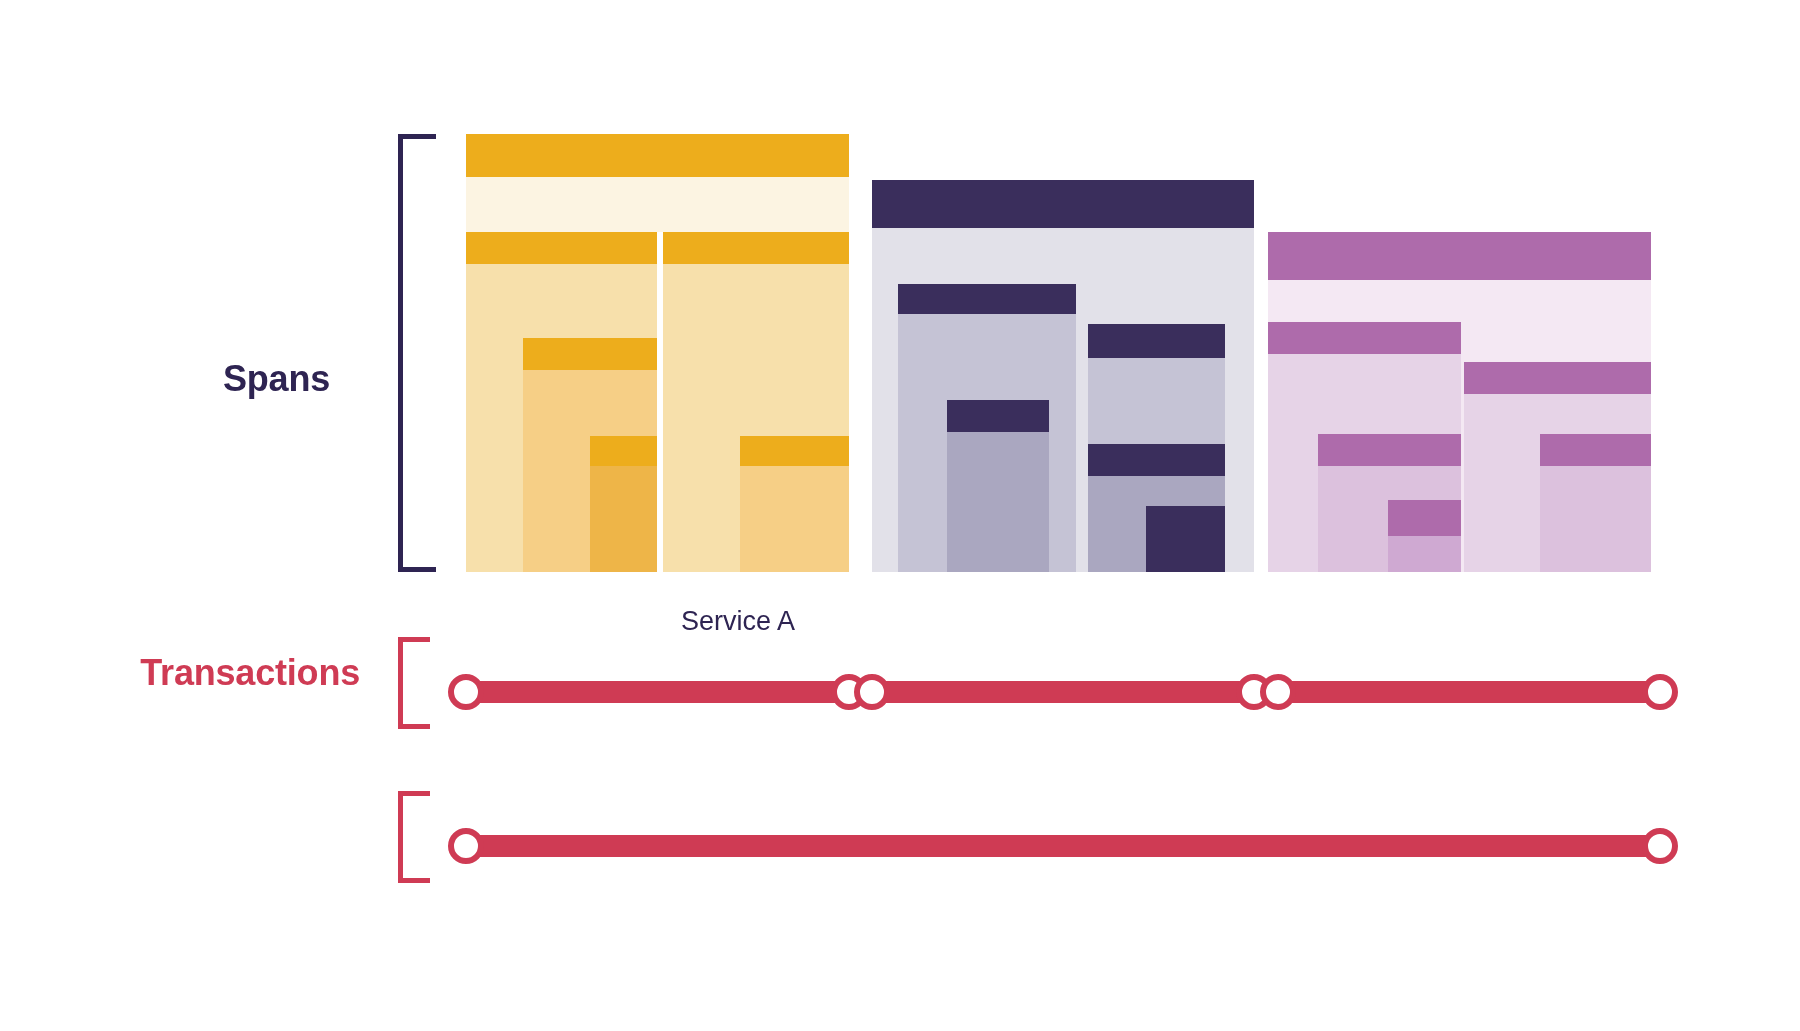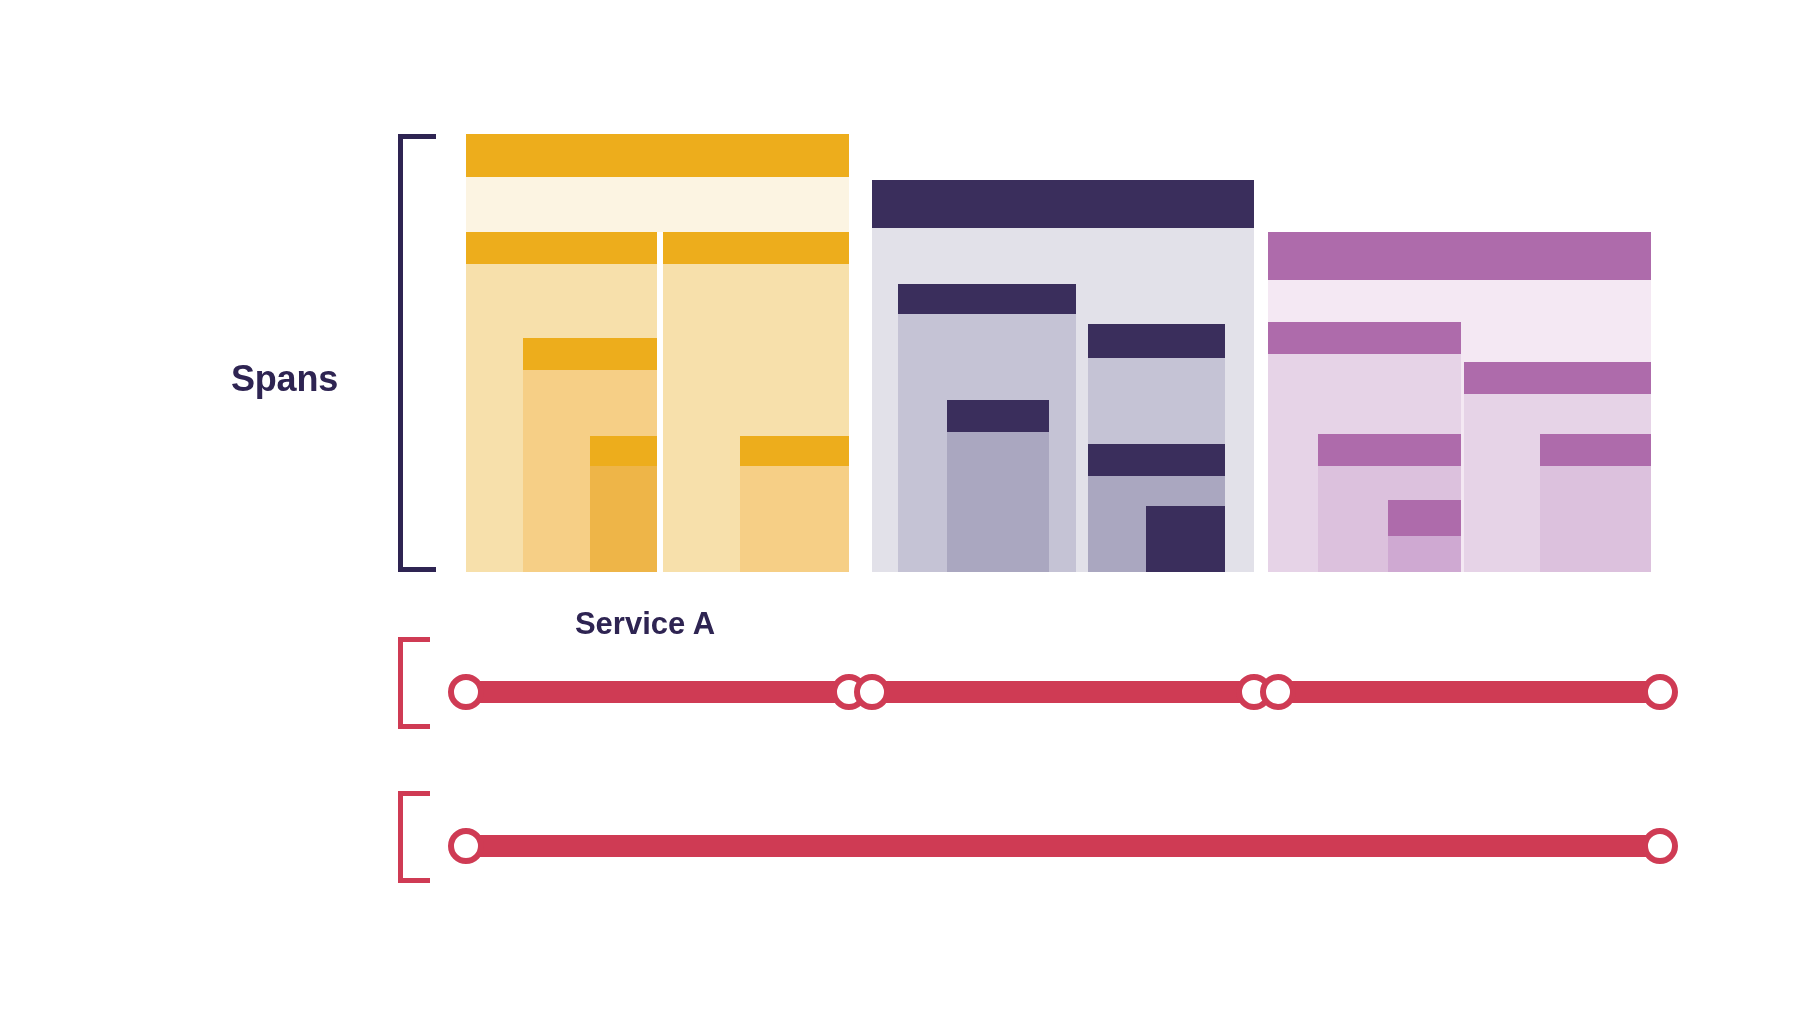--- a/index.html
+++ b/index.html
@@ -16,21 +16,21 @@
   .row-label{
     position:absolute;
     font-weight:bold;
     letter-spacing:-0.2px;
     white-space:nowrap;
     text-align:right;
   }
   .label-spans{
     color:#2e2452;
     font-size:36px;
-    left:8px; top:358px; width:330px;
+    left:0px; top:358px; width:330px;
   }
   .label-transactions{
     color:#cf3b54;
     font-size:36px;
     left:0px; top:652px; width:360px;
   }
   .label-trace{
     color:#cf3b54;
     font-size:36px;
     left:0px; top:806px; width:330px;
@@ -57,23 +57,23 @@
   
   #spans-chart{position:absolute;left:0;top:0;width:1800px;height:600px;}
   .svc-group{position:absolute;}
   .span-col{position:absolute;}   
   .span-head{position:absolute;}  
 
   
   .svc-label{
     position:absolute;
     color:#2e2452;
-    font-size:31px;
-    font-weight:bold;
-    text-align:center;
+    font-size:27px;
+    font-weight:normal;
+    text-align:right;
     white-space:nowrap;
   }
 
   
   .tl-row{position:absolute;left:0;width:1800px;height:80px;}
   .tl-seg{
     position:absolute;
     height:22px;
     background:#cf3b54;
   }
@@ -132,20 +132,21 @@
         <div class="span-head" style="left: 1464px; top: 362px; width: 187px; height: 32px; background: rgb(174, 107, 171);"></div>
         <div class="span-col" style="left: 1318px; top: 434px; width: 143px; height: 138px; background: rgb(220, 193, 221);"></div>
         <div class="span-head" style="left: 1318px; top: 434px; width: 143px; height: 32px; background: rgb(174, 107, 171);"></div>
         <div class="span-col" style="left: 1540px; top: 434px; width: 111px; height: 138px; background: rgb(220, 193, 221);"></div>
         <div class="span-head" style="left: 1540px; top: 434px; width: 111px; height: 32px; background: rgb(174, 107, 171);"></div>
         <div class="span-col" style="left: 1388px; top: 500px; width: 73px; height: 72px; background: rgb(207, 169, 210);"></div>
         <div class="span-head" style="left: 1388px; top: 500px; width: 73px; height: 36px; background: rgb(174, 107, 171);"></div>
       </div>
     </div>
 
+  <div class="row-label label-transactions">Transactions</div>
   <div class="bracket bracket-transactions"></div>
   <div class="tl-row" id="row-transactions" style="top:662px;">
       <div class="tl-seg" style="left: 466px; top: 19px; width: 383px;"></div>
       <div class="tl-seg" style="left: 872px; top: 19px; width: 382px;"></div>
       <div class="tl-seg" style="left: 1278px; top: 19px; width: 382px;"></div>
       <div class="tl-dot" style="left: 448px; top: 12px;"></div>
       <div class="tl-dot" style="left: 831px; top: 12px;"></div>
       <div class="tl-dot" style="left: 854px; top: 12px;"></div>
       <div class="tl-dot" style="left: 1236px; top: 12px;"></div>
       <div class="tl-dot" style="left: 1260px; top: 12px;"></div>

